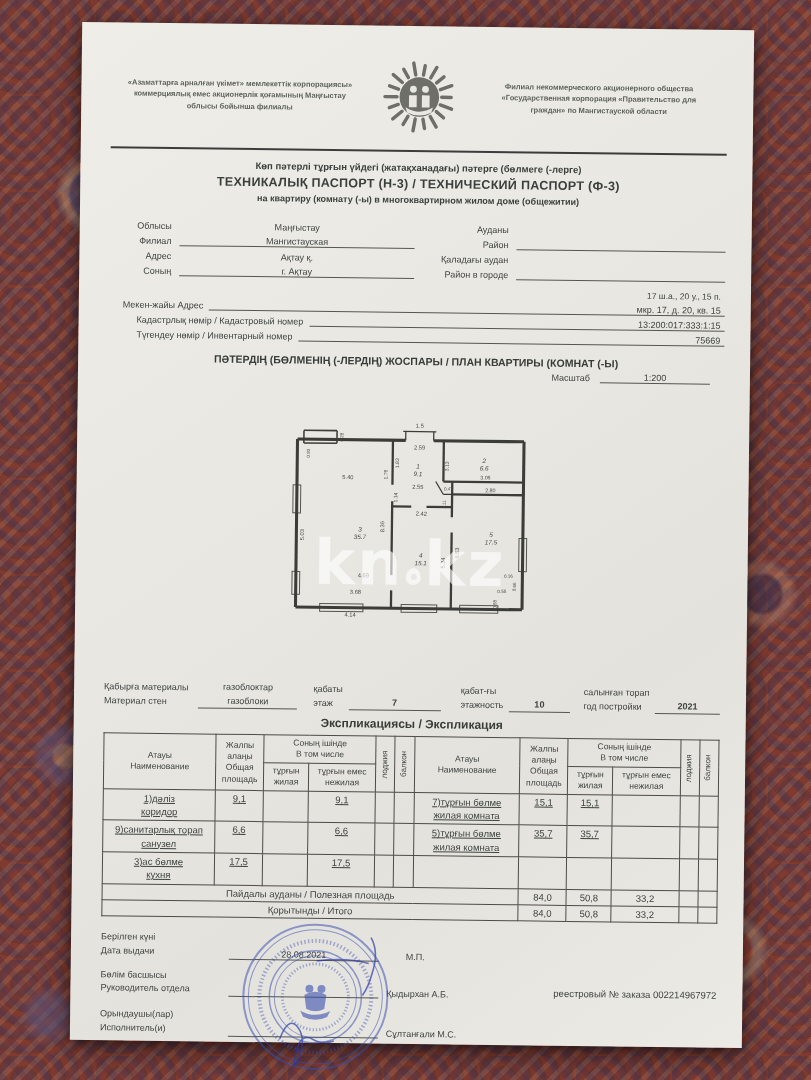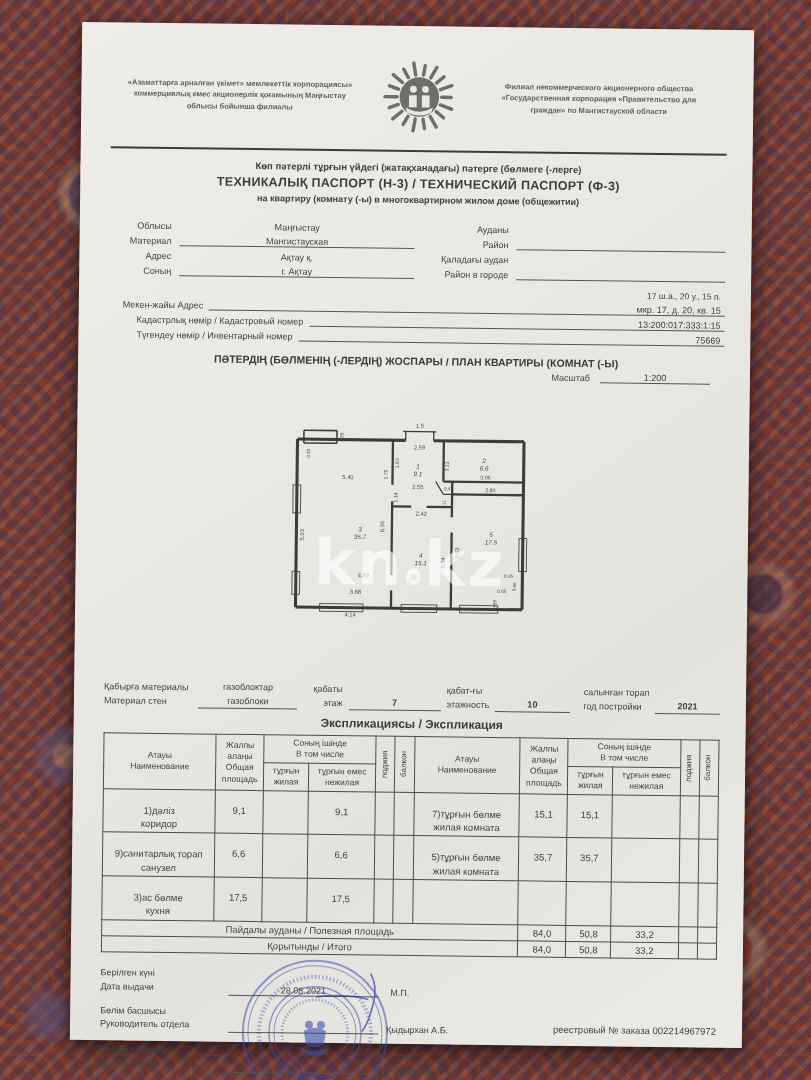--- a/index.html
+++ b/index.html
@@ -72,29 +72,29 @@
   .mgroup{ display:flex; align-items:flex-end; }
   
   .expl-head{ text-align:center; font-weight:bold; font-size:12px; margin-top:6px; color:#383c38; }
   table.expl{ width:100%; border-collapse:collapse; margin-top:5px; font-size:8.5px; }
   table.expl th, table.expl td{ border:1px solid #4c4c48; padding:2px 3px; vertical-align:middle; }
   table.expl th{ font-weight:normal; text-align:center; white-space:pre-line; line-height:1.35; }
   table.expl td{ text-align:center; font-size:9.5px; }
   td.nm, th.nm{ text-align:left; white-space:pre-line; line-height:1.4; font-size:8.5px; }
   .vert{ writing-mode:vertical-rl; transform:rotate(180deg); text-align:center; font-size:8px; margin:0 auto; }
   td.tot-label{ text-align:right; padding-right:8px; font-size:9px; }
-  tr.body-row td{ height:26px; vertical-align:top; padding-top:14px; }
+  tr.body-row td{ height:26px; vertical-align:top; padding-top:2px;text-decoration:underline; }
   
   .footer{ margin-top:14px; font-size:9px; position:relative; }
   .frow2{ display:flex; align-items:flex-end; margin-top:2px; }
   .flab2{ width:120px; line-height:1.55; }
   .sig-line{ width:150px; border-bottom:1px solid #55564f; text-align:center; margin:0 8px; }
   .sig-name{ width:150px; }
   .registry{ position:absolute; right:0px; top:52px; font-size:9.5px; }
-  .mp{ margin-left:4px; }
+  .mp{ margin-left:19px; }
   .stamp{ position:absolute; left:120px; top:-14px; pointer-events:none; opacity:.85; }
 </style>
 </head>
 <body>
 
 <div class="paper">
 
   <div class="hdr">
     <div class="org" style="white-space:pre-line;">«Азаматтарға арналған үкімет» мемлекеттік корпорациясы»
 коммерциялық емес акционерлік қоғамының Маңғыстау
@@ -141,21 +141,21 @@
     <div class="t3">на квартиру (комнату (-ы) в многоквартирном жилом доме (общежитии)</div>
   </div>
 
   <div class="fields">
     <div class="fcol">
       <div class="frow">
           <span class="flabel">Облысы</span>
           <span class="fval">Маңғыстау</span>
         </div>
       <div class="frow">
-          <span class="flabel">Материал</span>
+          <span class="flabel">Филиал</span>
           <span class="fval uline">Мангистауская</span>
         </div>
       <div class="frow">
           <span class="flabel">Адрес</span>
           <span class="fval">Ақтау қ.</span>
         </div>
       <div class="frow">
           <span class="flabel">Соның</span>
           <span class="fval uline">г. Ақтау</span>
         </div>
@@ -281,26 +281,26 @@
   </div>
 
   <div class="materials">
     <div class="mgroup" style="flex:1.35;">
       <div class="mlab" style="white-space:pre-line;">Қабырға материалы
 Материал стен</div>
       <div class="mval" style="white-space:pre-line; flex:1; margin-left:10px;">газоблоктар
 газоблоки</div>
     </div>
     <div class="mgroup" style="flex:1;">
-      <div class="mlab" style="white-space:pre-line; margin-left:16px;text-align:right;">қабаты
+      <div class="mlab" style="white-space:pre-line; margin-left:16px;">қабаты
 этаж</div>
       <div class="mval" style="flex:1; margin-left:6px; font-weight:bold;">7</div>
     </div>
     <div class="mgroup" style="flex:.9;">
-      <div class="mlab" style="white-space:pre-line; margin-left:6px;">қабат-ғы
+      <div class="mlab" style="white-space:pre-line; margin-left:20px;">қабат-ғы
 этажность</div>
       <div class="mval" style="flex:1; margin-left:6px; font-weight:bold;">10</div>
     </div>
     <div class="mgroup" style="flex:1.05;">
       <div class="mlab" style="white-space:pre-line; margin-left:14px;">салынған торап
 год постройки</div>
       <div class="mval" style="flex:1; margin-left:6px; font-weight:bold;">2021</div>
     </div>
   </div>
 

